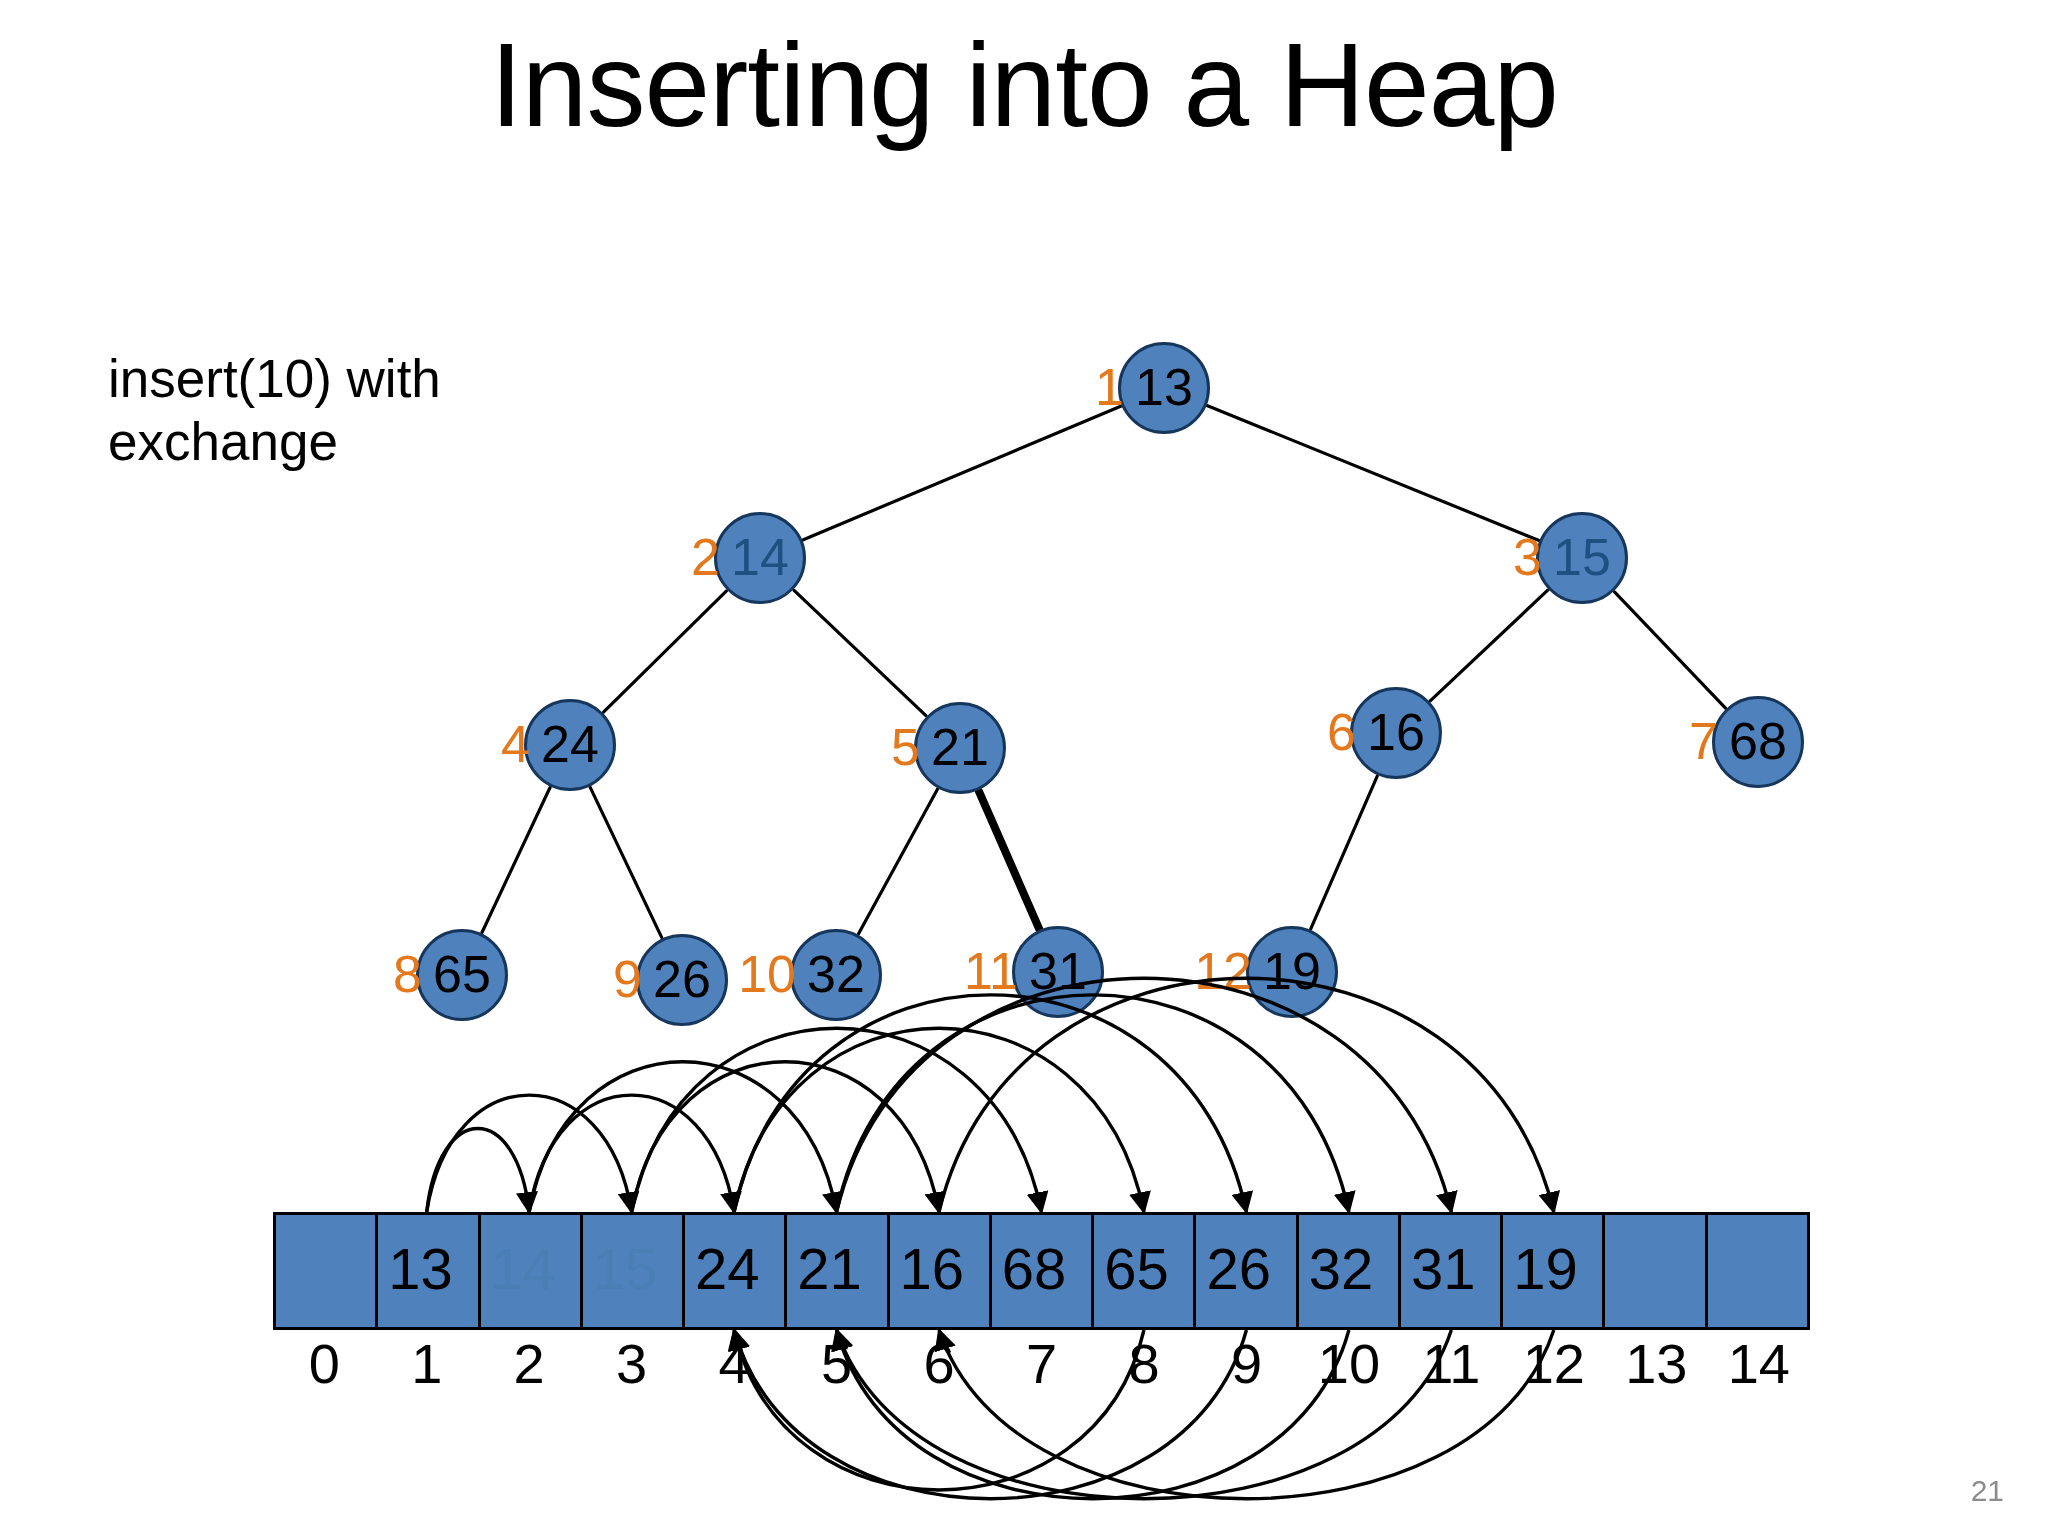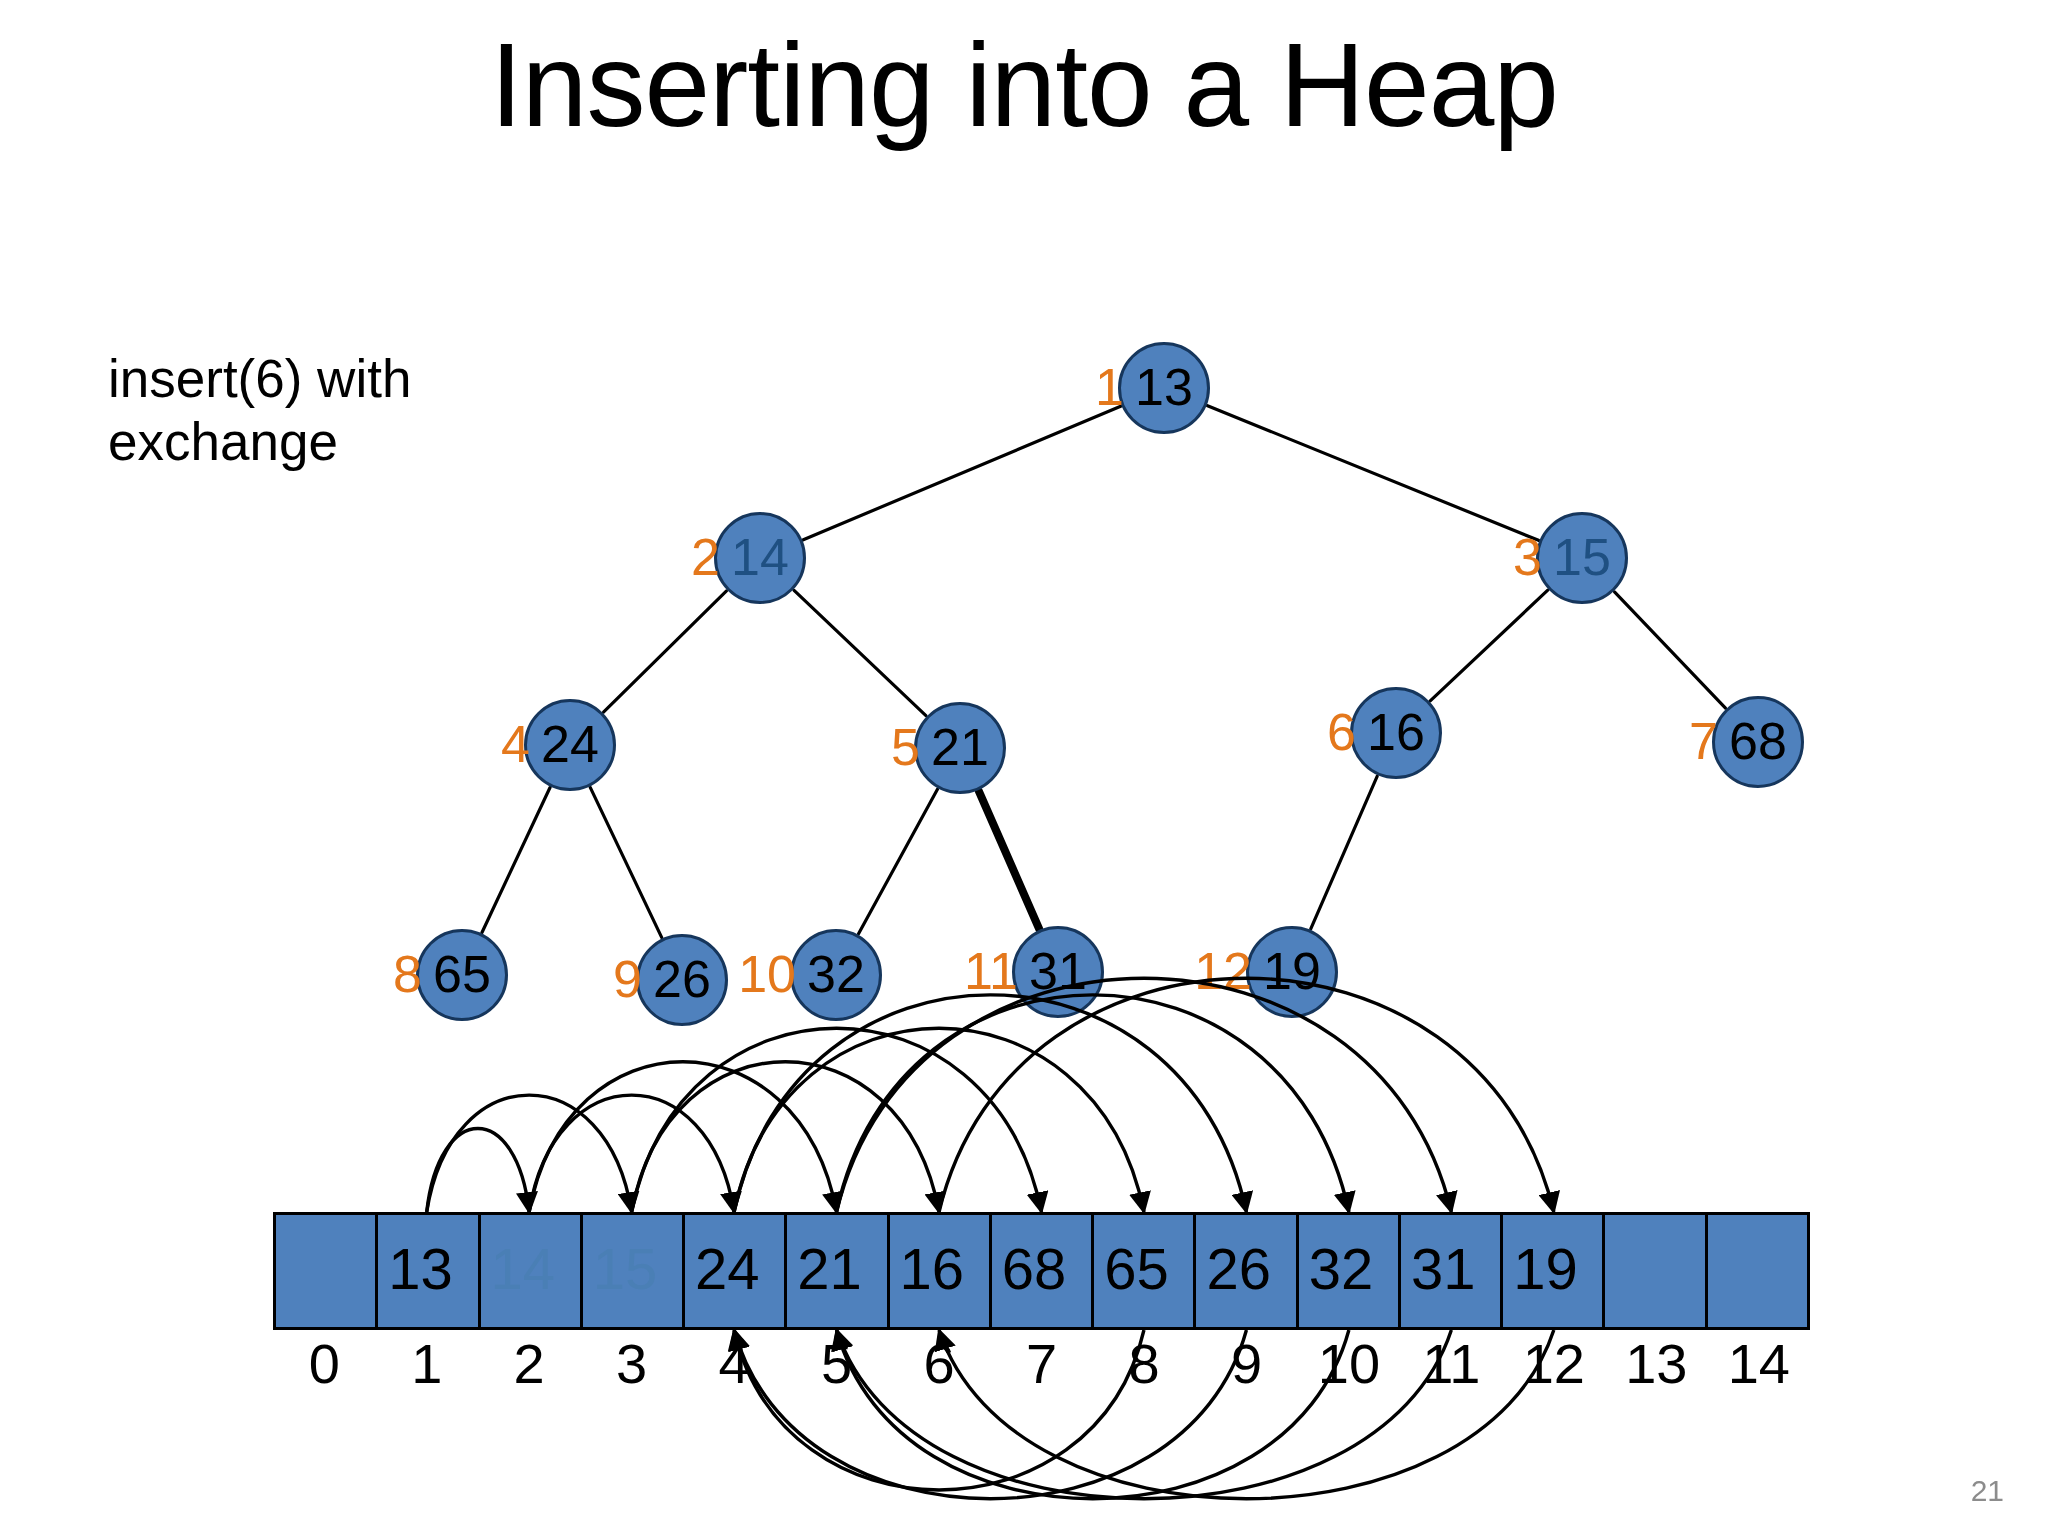--- a/index.html
+++ b/index.html
@@ -101,21 +101,21 @@
     font-size:30px;color:#8c8c8c;
   }
 </style>
 </head>
 <body>
 
 <div id="stage">
 
   <div class="slide-title">Inserting into a Heap</div>
 
-  <div class="caption">insert(6) with exchange</div>
+  <div class="caption">insert(10) with exchange</div>
 
   <svg class="layer" viewBox="0 0 2048 1536" preserveAspectRatio="none">
     <g id="tree-edges" stroke="#000000" fill="none" stroke-linecap="round">
         <line x1="1120.679101537447" y1="406.2290909372129" x2="803.3208984625529" y2="539.7709090627872" stroke-width="3.2"></line>
         <line x1="1207.5371160484303" y1="405.7064826034286" x2="1538.4628839515697" y2="540.2935173965715" stroke-width="3.2"></line>
         <line x1="726.502580154523" y1="590.9685132163379" x2="603.497419845477" y2="712.0314867836621" stroke-width="3.2"></line>
         <line x1="794.0749733789374" y1="590.3712247099905" x2="925.9250266210626" y2="715.6287752900095" stroke-width="3.2"></line>
         <line x1="1547.7691979163828" y1="590.2063998098549" x2="1430.2308020836172" y2="700.7936001901451" stroke-width="3.2"></line>
         <line x1="1614.4874643604662" y1="591.9641672859418" x2="1725.5125356395338" y2="708.0358327140582" stroke-width="3.2"></line>
         <line x1="550.0231780423992" y1="787.5432319467424" x2="481.97682195760075" y2="932.4567680532576" stroke-width="3.2"></line>

